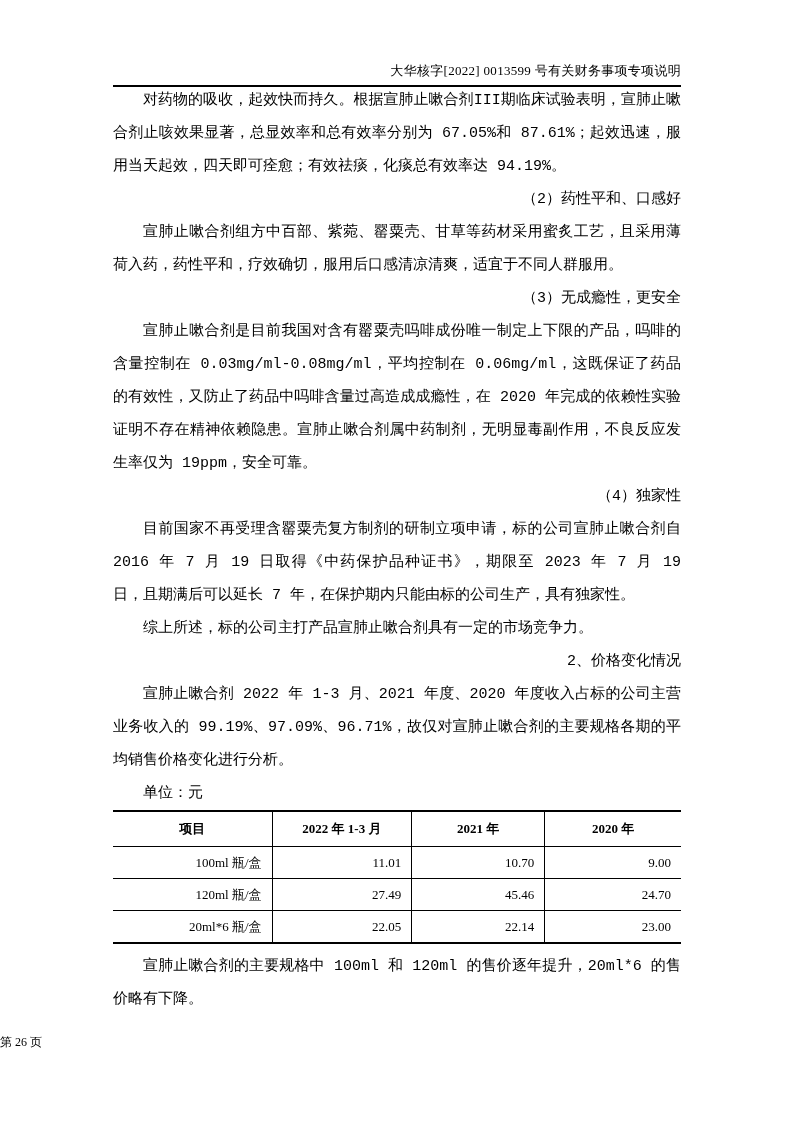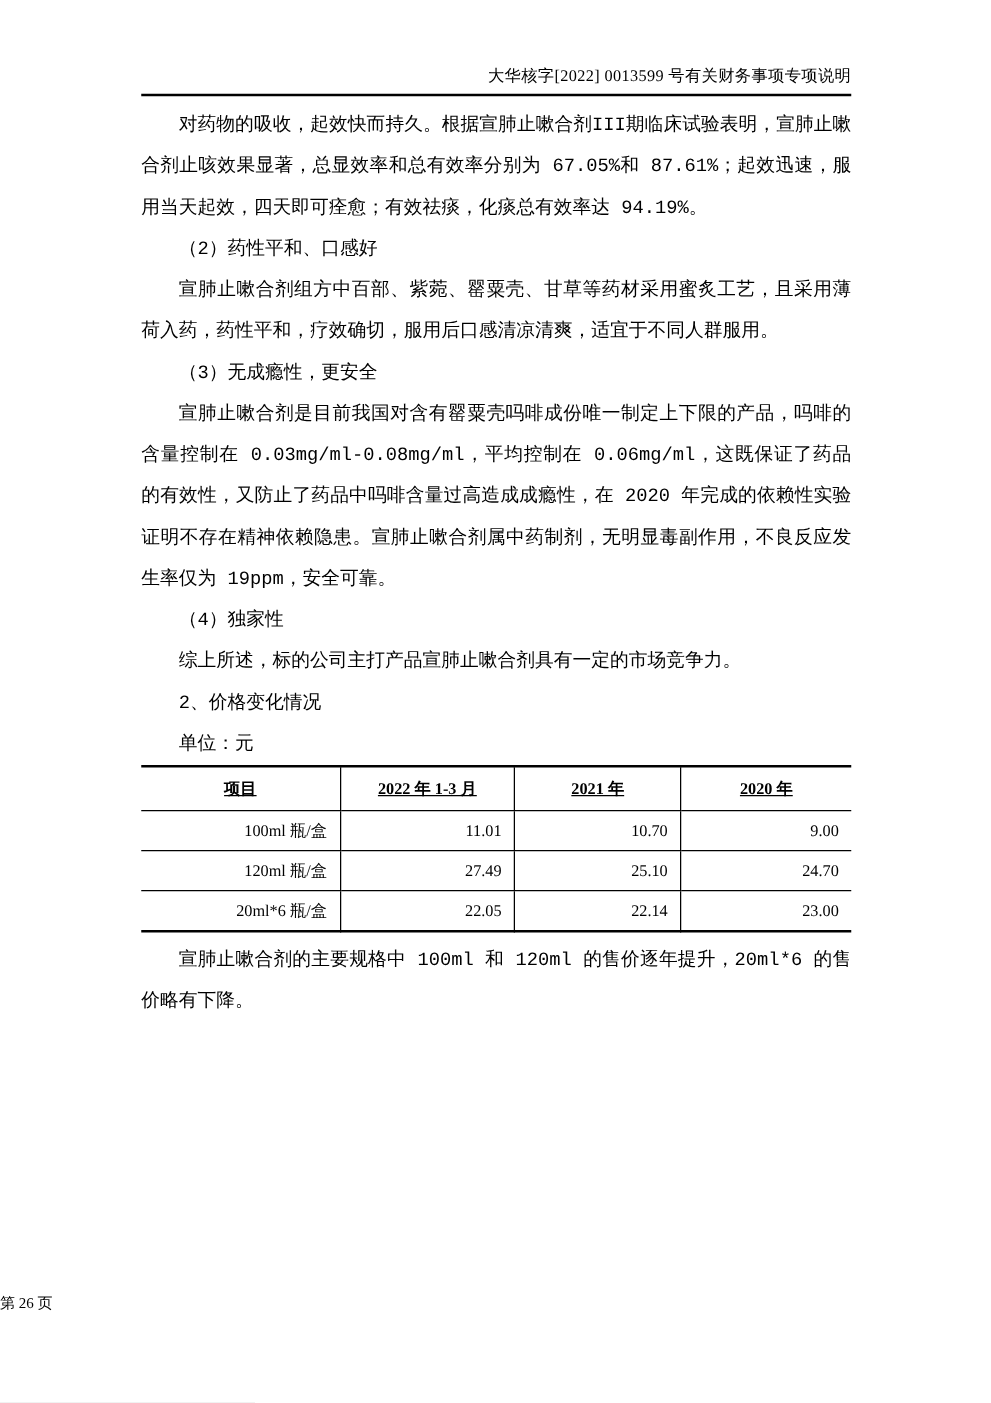--- a/index.html
+++ b/index.html
@@ -11,21 +11,21 @@
     position: relative;
     width: 793px;
     height: 1122px;
     background: #ffffff;
     font-family: "Liberation Serif", "DejaVu Serif", serif;
     color: #000000;
     overflow: hidden;
   }
   .doc-header {
     position: absolute;
-    top: 0;
+    top: 10px;
     left: 113px;
     width: 568px;
     height: 77px;
     box-sizing: border-box;
     border-bottom: 2px solid #000;
     display: flex;
     align-items: flex-end;
     justify-content: flex-end;
     padding-bottom: 5px;
     font-size: 13px;
@@ -39,21 +39,21 @@
   }
   .doc-body p {
     margin: 0;
     font-size: 15px;
     line-height: 33px;
     text-align: justify;
     text-indent: 2em;
     font-family: Liberation Mono, monospace;
   }
   .doc-body p.heading {
-    text-align: left;
+    text-align: right;
   }
   .unit-line {
     margin: 0;
     font-size: 15px;
     line-height: 33px;
     text-align: right;
     padding-right: 6px;
   }
   table.price-table {
     width: 568px;
@@ -66,21 +66,20 @@
   table.price-table col.c1 { width: 28%; }
   table.price-table col.c2 { width: 24.6%; }
   table.price-table col.c3 { width: 23.4%; }
   table.price-table col.c4 { width: 24%; }
   table.price-table th {
     height: 34px;
     font-weight: bold;
     text-align: center;
     border-bottom: 1.5px solid #000;
     padding: 0 4px;
-    text-decoration: underline;
   }
   table.price-table td {
     height: 31px;
     border-bottom: 1px solid #000;
     padding: 0 10px;
   }
   table.price-table tbody tr:last-child td {
     border-bottom: none;
   }
   table.price-table th + th,
@@ -110,22 +109,24 @@
     <span>大华核字[2022] 0013599 号有关财务事项专项说明</span>
   </div>
 
   <div class="doc-body">
     <p>对药物的吸收，起效快而持久。根据宣肺止嗽合剂III期临床试验表明，宣肺止嗽合剂止咳效果显著，总显效率和总有效率分别为 67.05%和 87.61%；起效迅速，服用当天起效，四天即可痊愈；有效祛痰，化痰总有效率达 94.19%。</p>
     <p class="heading">（2）药性平和、口感好</p>
     <p>宣肺止嗽合剂组方中百部、紫菀、罂粟壳、甘草等药材采用蜜炙工艺，且采用薄荷入药，药性平和，疗效确切，服用后口感清凉清爽，适宜于不同人群服用。</p>
     <p class="heading">（3）无成瘾性，更安全</p>
     <p>宣肺止嗽合剂是目前我国对含有罂粟壳吗啡成份唯一制定上下限的产品，吗啡的含量控制在 0.03mg/ml-0.08mg/ml，平均控制在 0.06mg/ml，这既保证了药品的有效性，又防止了药品中吗啡含量过高造成成瘾性，在 2020 年完成的依赖性实验证明不存在精神依赖隐患。宣肺止嗽合剂属中药制剂，无明显毒副作用，不良反应发生率仅为 19ppm，安全可靠。</p>
     <p class="heading">（4）独家性</p>
+    <p>目前国家不再受理含罂粟壳复方制剂的研制立项申请，标的公司宣肺止嗽合剂自 2016 年 7 月 19 日取得《中药保护品种证书》，期限至 2023 年 7 月 19 日，且期满后可以延长 7 年，在保护期内只能由标的公司生产，具有独家性。</p>
     <p>综上所述，标的公司主打产品宣肺止嗽合剂具有一定的市场竞争力。</p>
     <p class="heading">2、价格变化情况</p>
+    <p>宣肺止嗽合剂 2022 年 1-3 月、2021 年度、2020 年度收入占标的公司主营业务收入的 99.19%、97.09%、96.71%，故仅对宣肺止嗽合剂的主要规格各期的平均销售价格变化进行分析。</p>
     <p class="unit-line">单位：元</p>
 
     <table class="price-table">
       <colgroup>
         <col class="c1">
           <col class="c2">
           <col class="c3">
           <col class="c4">
       </colgroup>
       <thead>
@@ -139,21 +140,21 @@
       <tbody>
         <tr>
           <td class="item">100ml 瓶/盒</td>
           <td class="num">11.01</td>
           <td class="num">10.70</td>
           <td class="num">9.00</td>
         </tr>
         <tr>
           <td class="item">120ml 瓶/盒</td>
           <td class="num">27.49</td>
-          <td class="num">25.10</td>
+          <td class="num">45.46</td>
           <td class="num">24.70</td>
         </tr>
         <tr>
           <td class="item">20ml*6 瓶/盒</td>
           <td class="num">22.05</td>
           <td class="num">22.14</td>
           <td class="num">23.00</td>
         </tr>
       </tbody>
     </table>

